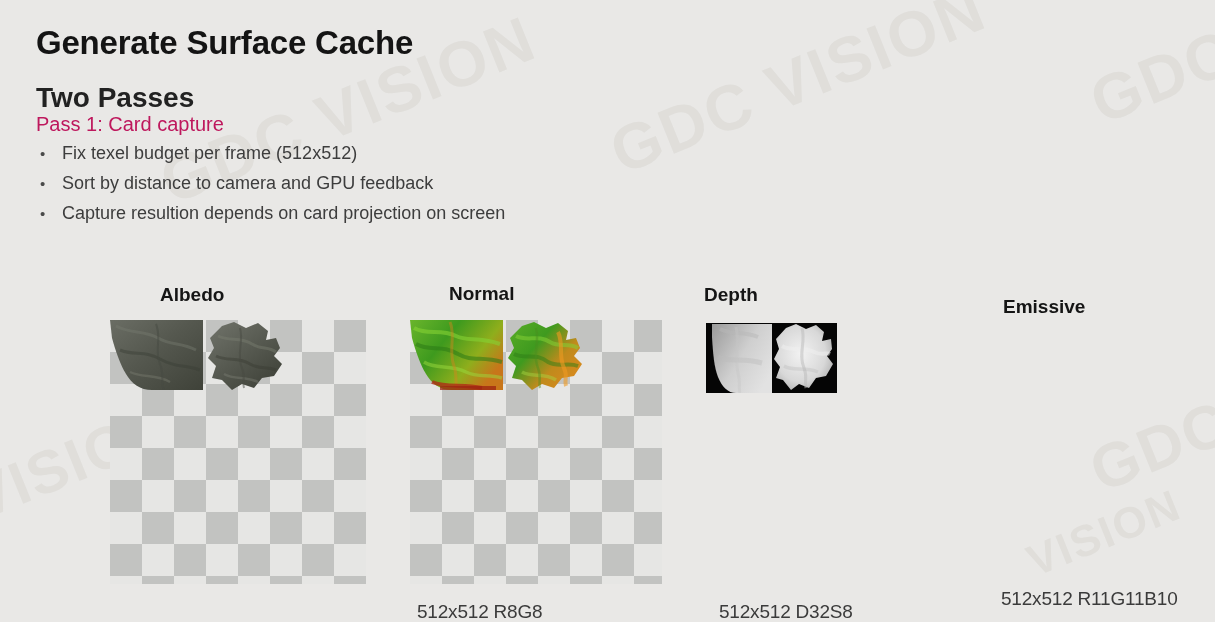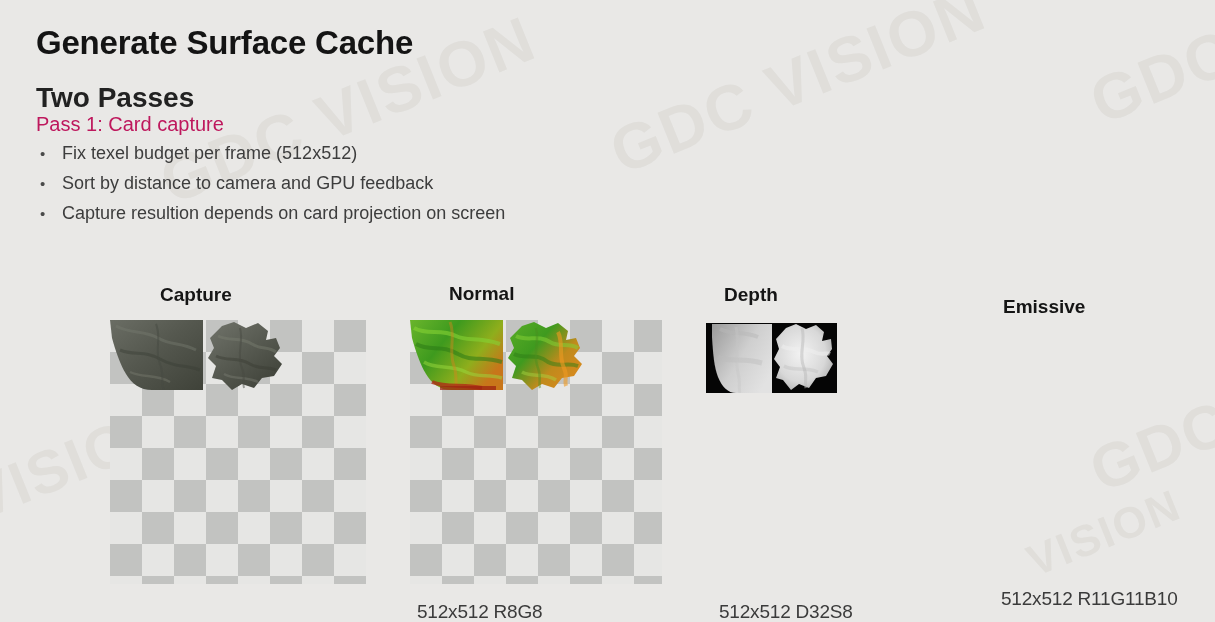--- a/index.html
+++ b/index.html
@@ -165,23 +165,23 @@
     <div class="bullet-row">
       <span class="bullet-dot">•</span>
       <span class="bullet-text">Sort by distance to camera and GPU feedback</span>
     </div>
     <div class="bullet-row">
       <span class="bullet-dot">•</span>
       <span class="bullet-text">Capture resultion depends on card projection on screen</span>
     </div>
   </div>
 
-  <div class="col-header" style="left:160px; top:284px;">Capture</div>
+  <div class="col-header" style="left:160px; top:284px;">Albedo</div>
   <div class="col-header" style="left:449px; top:283px;text-align:right;">Normal</div>
-  <div class="col-header" style="left:724px; top:284px;">Depth</div>
+  <div class="col-header" style="left:704px; top:284px;">Depth</div>
   <div class="col-header" style="left:1003px; top:284px;margin-top:12px;">Emissive</div>
 
   <div class="atlas" style="left:110px; top:320px; width:256px; height:264px;">
 
     <svg class="card-sprite" style="left:0px; top:0px;" width="93" height="70" viewBox="0 0 93 70">
       <defs>
         <linearGradient id="alb1" x1="0" y1="0" x2="1" y2="1">
           <stop offset="0%" stop-color="#6a6d64"></stop>
           <stop offset="45%" stop-color="#55584f"></stop>
           <stop offset="100%" stop-color="#3f4239"></stop>

